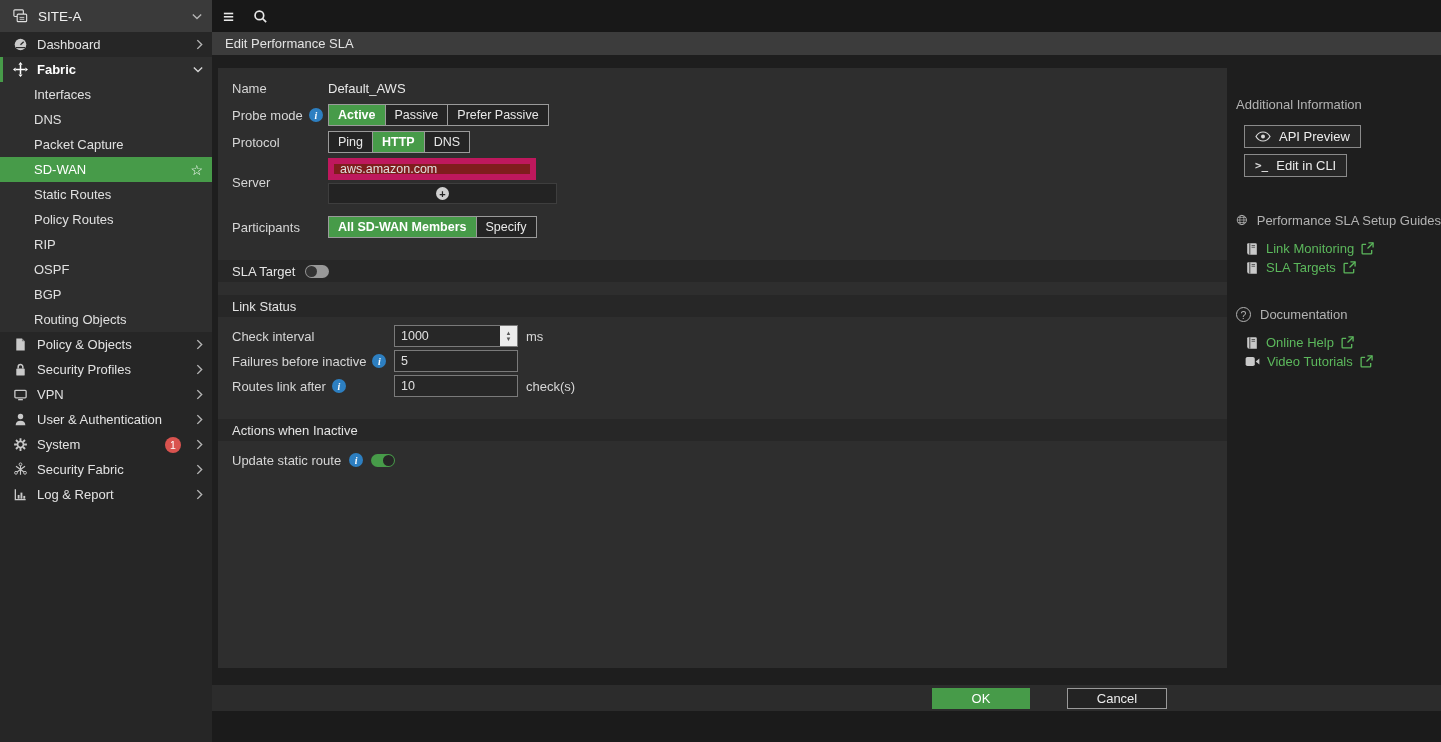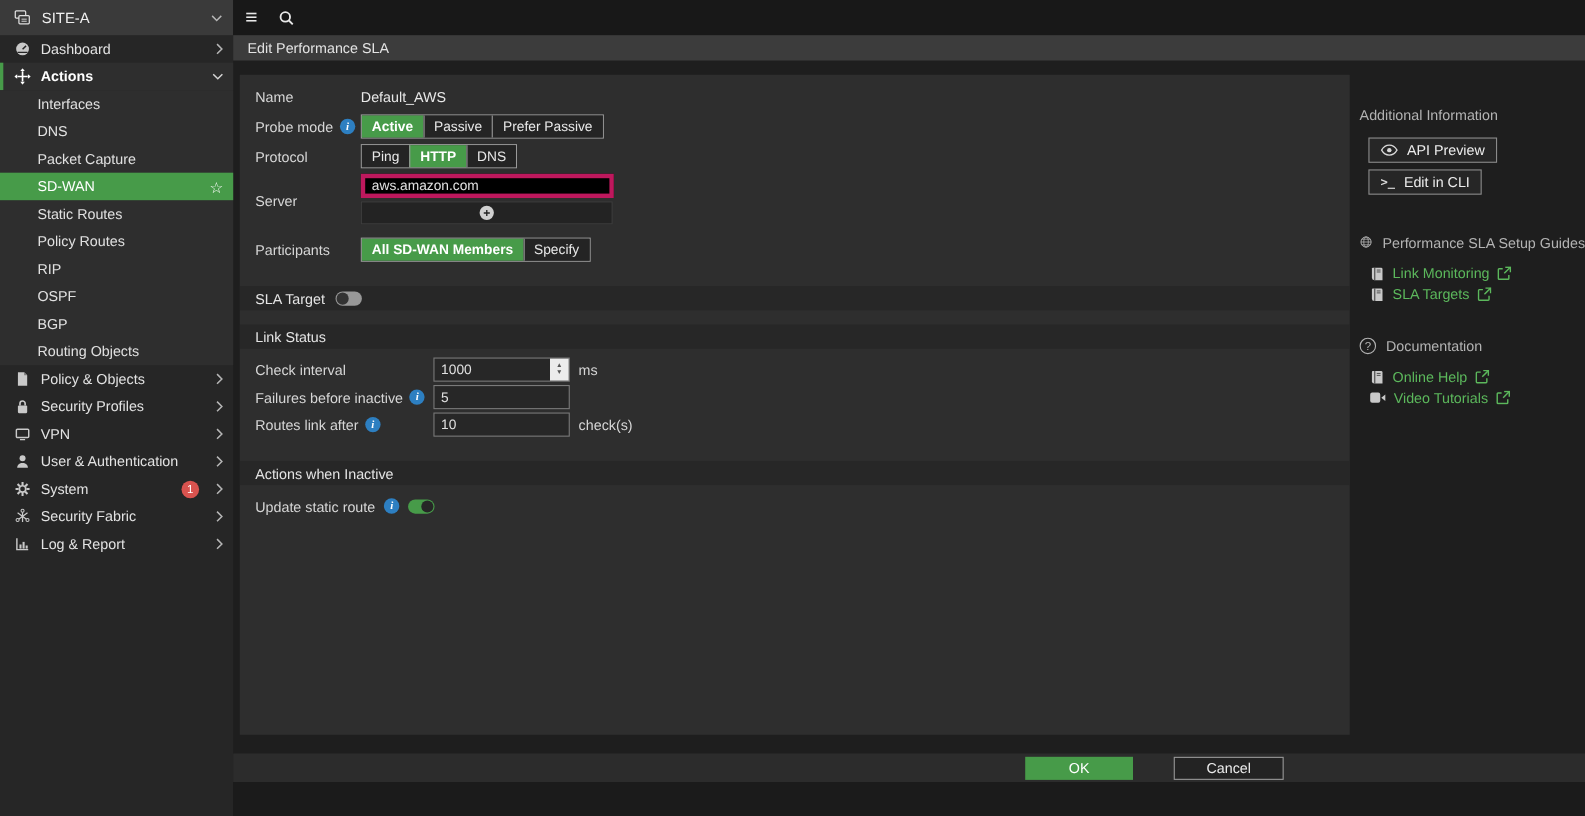--- a/index.html
+++ b/index.html
@@ -37,21 +37,21 @@
   
   .panel{position:absolute;left:218px;top:68px;width:1009px;height:600px;background:#2e2e2e;padding-top:9px}
   .frow{display:flex;align-items:center;margin:0 0 5px 14px;min-height:22px}
   .lbl{width:96px;flex:none;display:flex;align-items:center;gap:6px;color:#d6d6d6}
   .val{color:#e8e8e8}
   .seg{display:inline-flex;border:1px solid #9a9a9a;height:22px}
   .seg .opt{display:flex;align-items:center;padding:0 9px;background:#242424;color:#e8e8e8;font-size:12.5px;border-left:1px solid #9a9a9a;cursor:pointer;white-space:nowrap}
   .seg .opt:first-child{border-left:none}
   .seg .opt.sel{background:var(--green);color:#fff;font-weight:bold}
   .srv{display:flex;flex-direction:column;gap:3px}
-  .txt{width:230px;height:22px;background:#000000;border:4px solid #be185d;color:#e0e0e0;padding:0 6px;font:12.5px "Liberation Sans",sans-serif}
+  .txt{width:208px;height:22px;background:#7f1d1d;border:6px solid #be185d;color:#e0e0e0;padding:0 6px;font:12.5px "Liberation Sans",sans-serif}
   .addrow{width:229px;height:21px;background:#232323;border:1px solid #3e3e3e;display:flex;align-items:center;justify-content:center;cursor:pointer}
   .plus-circle{width:13px;height:13px;border-radius:50%;background:#d0d0d0;color:#232323;font-size:11px;font-weight:bold;display:flex;align-items:center;justify-content:center;line-height:0}
   .info{width:14px;height:14px;flex:none;border-radius:50%;background:var(--info_blue);color:#fff;font-size:10px;font-weight:bold;font-style:italic;display:inline-flex;align-items:center;justify-content:center;font-family:"Liberation Serif",serif;cursor:pointer}
   .sbar{height:22px;background:#272727;display:flex;align-items:center;gap:10px;padding-left:14px;color:#e4e4e4}
   .mt22{margin-top:22px}.mt13{margin-top:13px;margin-bottom:8px}
   .frow2{display:flex;align-items:center;margin:0 0 3px 14px;height:22px}
   .lbl2{width:162px;flex:none;display:flex;align-items:center;gap:6px;color:#d6d6d6}
   .inp{width:124px;height:22px;background:#272727;border:1px solid #7a7a7a;color:#e0e0e0;padding:0 6px;font:12.5px "Liberation Sans",sans-serif}
   .numwrap{position:relative;display:inline-block}
   .numwrap .inp{padding-right:22px}
@@ -108,21 +108,21 @@
       <svg class="chevsvg" width="7" height="11" viewBox="0 0 8 12">
           <path d="M1.5 1l5 5-5 5" fill="none" stroke="#b5b5b5" stroke-width="1.6"></path>
         </svg>
     </div>
 
     <div class="nav-row network">
       <svg class="ic" width="15" height="15" viewBox="0 0 16 16">
           <path d="M8 3v10M3 8h10" stroke="#fff" stroke-width="1.6"></path>
           <path d="M8 0l2.2 2.8H5.8z M8 16l2.2-2.8H5.8z M0 8l2.8-2.2v4.4z M16 8l-2.8-2.2v4.4z" fill="#fff"></path>
         </svg>
-      <span>Actions</span>
+      <span>Fabric</span>
       <svg class="chevsvg" width="10" height="7" viewBox="0 0 12 8">
           <path d="M1 1.5l5 5 5-5" fill="none" stroke="#d5d5d5" stroke-width="1.6"></path>
         </svg>
     </div>
 
     <div class="subnav">
       <div class="sub-row">
           <span>Interfaces</span>
         </div>
       <div class="sub-row">

